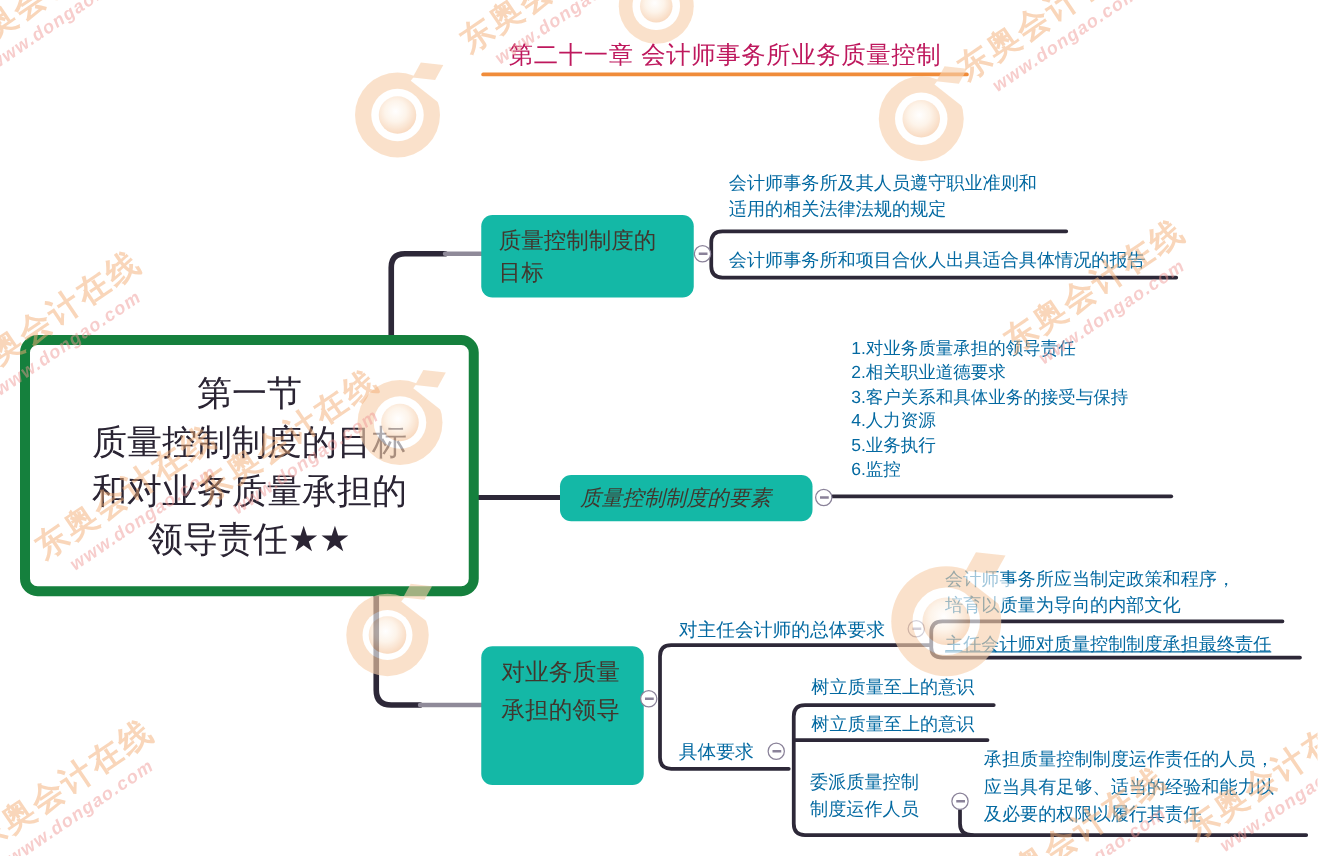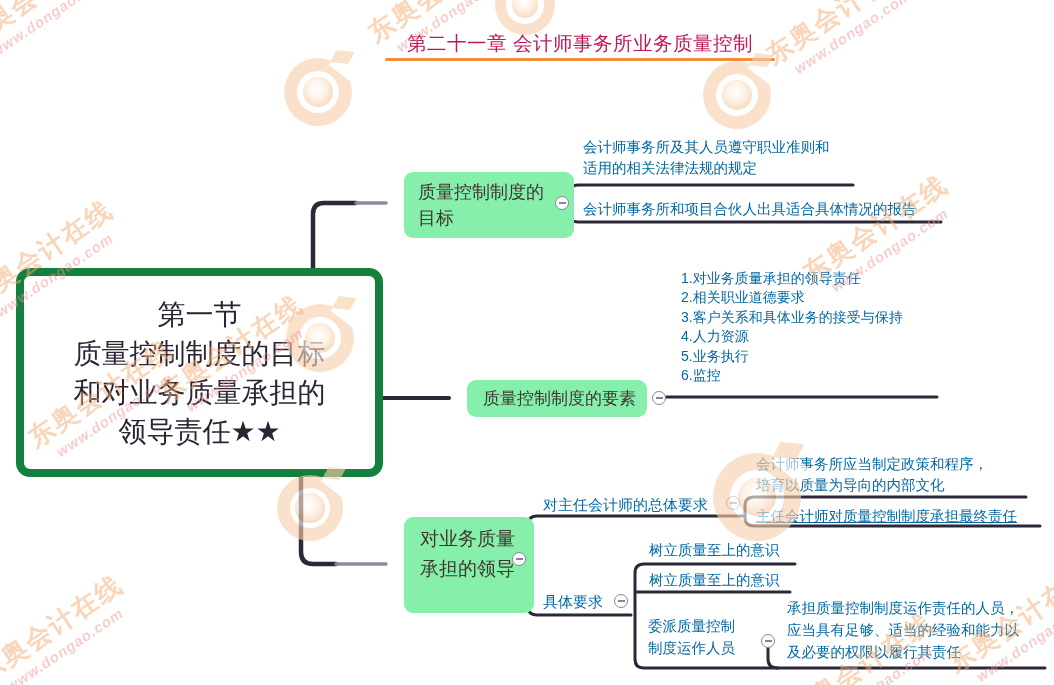--- a/index.html
+++ b/index.html
@@ -26,27 +26,27 @@
   .root-box{
     position:absolute;left:16px;top:268px;width:367px;height:209px;z-index:10;
     background:#ffffff;border:8px solid #15803d;border-radius:14px;
     box-sizing:border-box;display:flex;flex-direction:column;justify-content:center;
     text-align:center;color:#2A2433;font-size:28px;line-height:39px;font-weight:500;
   }
   .root-box span{display:block;white-space:nowrap;}
 
   
   .topic-box{
-    position:absolute;background:#86efac;border-radius:9px;z-index:10;
-    color:#41372E;box-sizing:border-box;margin-left:19px;
+    position:absolute;background:#14b8a6;border-radius:9px;z-index:10;
+    color:#41372E;box-sizing:border-box;
   }
   .topic-box span{display:block;white-space:nowrap;}
   .goal-box{left:385px;top:172px;width:170px;height:66px;padding:7px 0 0 14px;font-size:18px;line-height:26px;}
-  .elements-box{left:448px;top:380px;width:180px;height:37px;padding:7px 12px 0 16px;font-size:17px;line-height:24px;}
-  .leader-box{left:385px;top:517px;width:130px;height:96px;padding:7px 0 0 16px;font-size:19px;line-height:30px;}
+  .elements-box{left:448px;top:380px;width:202px;height:37px;padding:7px 12px 0 16px;font-size:17px;line-height:24px;font-style:italic;}
+  .leader-box{left:385px;top:517px;width:130px;height:111px;padding:7px 0 0 16px;font-size:19px;line-height:30px;}
 
   
   .leaf{position:absolute;z-index:10;color:#0369a1;font-size:14.5px;line-height:21px;}
   .leaf span{display:block;white-space:nowrap;}
   .leaf-sub{font-size:15px;}
 
   
   .toggle{
     position:absolute;width:14px;height:14px;box-sizing:border-box;z-index:12;
     border:1.5px solid #8A8299;border-radius:50%;background:#fff;

